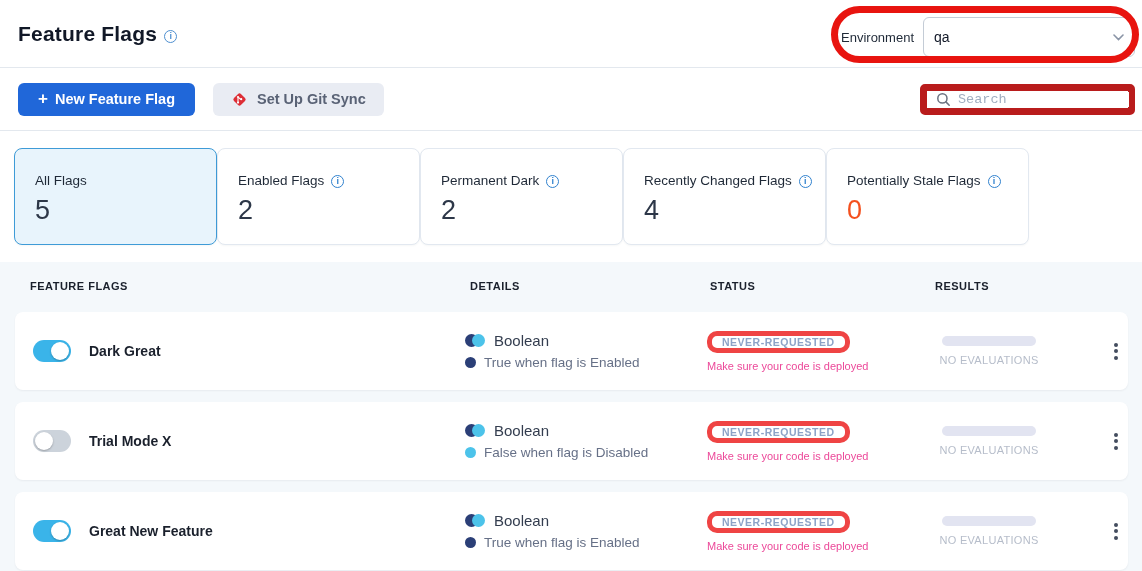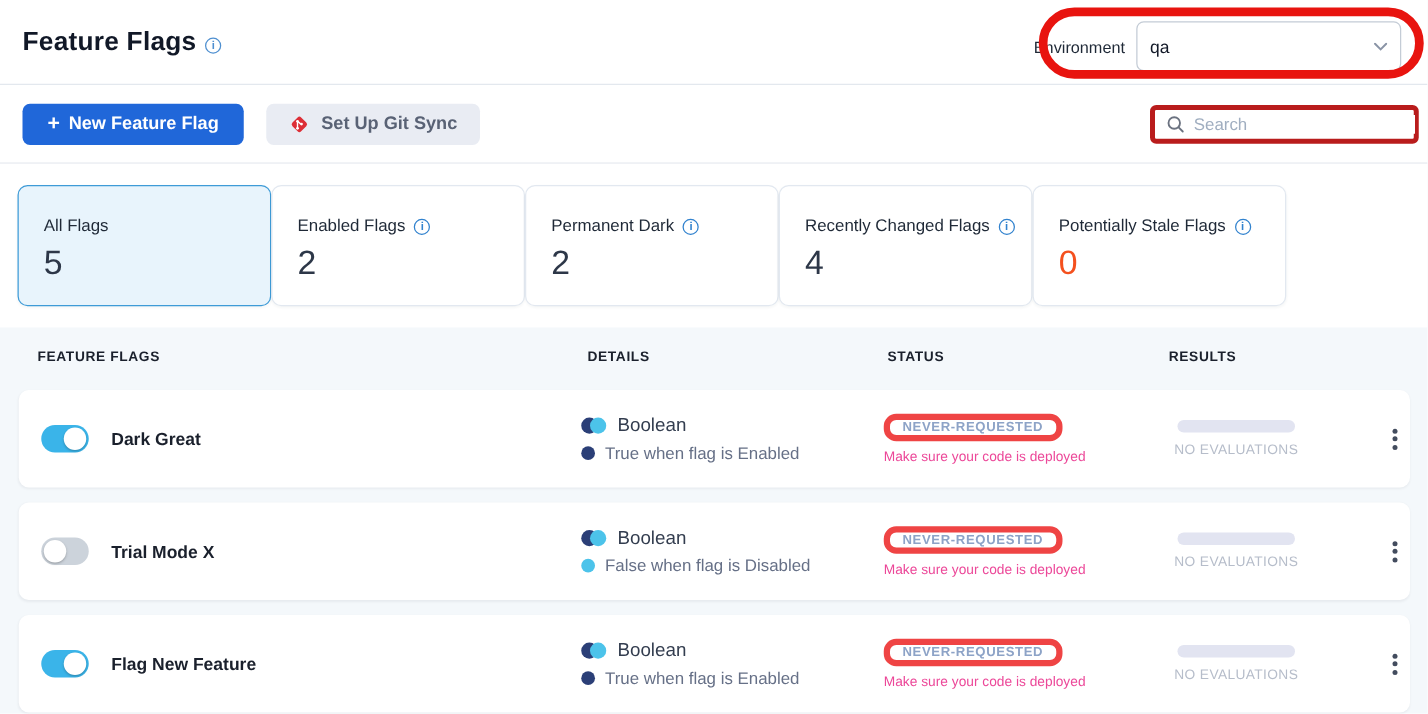--- a/index.html
+++ b/index.html
@@ -10,43 +10,43 @@
   }
 
   
   .header { height:68px; position:relative; display:flex; align-items:center;
             padding-left:18px; border-bottom:1px solid #e3e8ee; background:#fff; }
   .page-title { font-size:21px; font-weight:800; color:#111827; letter-spacing:.2px; }
   .info-icon { display:inline-flex; align-items:center; justify-content:center;
                width:13px; height:13px; border:1.3px solid #4e8fd0; border-radius:50%;
                color:#4e8fd0; font-size:9px; font-weight:700; margin-left:7px;
                margin-top:5px; vertical-align:middle; }
-  .env-group { position:absolute; right:21px; top:17px; display:flex; align-items:center; gap:9px; }
+  .env-group { position:absolute; right:7px; top:17px; display:flex; align-items:center; gap:9px; }
   .env-label { font-size:13px; color:#1f2937; }
   .env-select { width:212px; height:40px; background:#fff; border:1px solid #c4ccd6;
                 border-radius:6px; display:flex; align-items:center; padding:0 10px;
                 font-size:14px; color:#111827; cursor:pointer; }
   .env-select .chev { margin-left:auto; display:flex; }
   .annotation-ellipse { position:absolute; left:831px; top:6px; width:308px; height:57px;
                 border:7px solid #e8140f; border-radius:30px; z-index:9; pointer-events:none; }
 
   
   .toolbar { height:63px; display:flex; align-items:center; padding:0 7px 0 18px;
              border-bottom:1px solid #e3e8ee; background:#fff; }
   .btn-primary { height:33px; padding:0 20px; background:#2067d9; color:#fff;
                  border:none; border-radius:6px; font-size:14.5px; font-weight:700;
                  display:flex; align-items:center; gap:7px; cursor:pointer;
                  font-family:inherit; }
   .btn-secondary { height:33px; padding:0 18px; background:#e9ecf3; color:#596275;
                  border:none; border-radius:6px; font-size:14.5px; font-weight:700;
                  display:flex; align-items:center; gap:9px; cursor:pointer;
                  margin-left:18px; font-family:inherit; }
-  .search-box { margin-left:auto; width:215px; height:31px; border:4px solid #b91c1c;
+  .search-box { margin-left:auto; width:215px; height:31px; border:7px solid #b91c1c;
                 border-radius:5px; display:flex; align-items:center; padding:0 9px;
-                background:#fff; }
+                background:#fff;font-family:Liberation Mono, monospace; }
   .search-box input { border:none; outline:none; flex:1; font-size:13.5px; margin-left:7px;
                 font-family:inherit; color:#374151; }
   .search-box input::placeholder { color:#a0aec0; }
 
   
   .stats { height:131px; padding:17px 0 0 14px; display:flex; gap:0; background:#fff; }
   .stat-card { width:203px; height:97px; background:#fff; border:1px solid #e2e8f0;
                border-radius:8px; padding:24px 0 0 20px; cursor:pointer;
                box-shadow:0 1px 2px rgba(30,41,59,.04); }
   .stat-card.selected { background:#e8f4fc; border:1.5px solid #3e9bd7; }
@@ -266,21 +266,21 @@
           <span></span>
           <span></span>
         </div>
   </div>
 
   <div class="row-card">
     <div class="flag-cell">
       <div class="toggle on">
             <div class="knob"></div>
           </div>
-      <span class="flag-name">Flag New Feature</span>
+      <span class="flag-name">Great New Feature</span>
     </div>
     <div>
       <div class="detail-line1">
         <span class="bool-icon">
               <i class="c-navy"></i>
               <i class="c-cyan"></i>
             </span>
         <span class="type-label">Boolean</span>
       </div>
       <div class="detail-line2">

